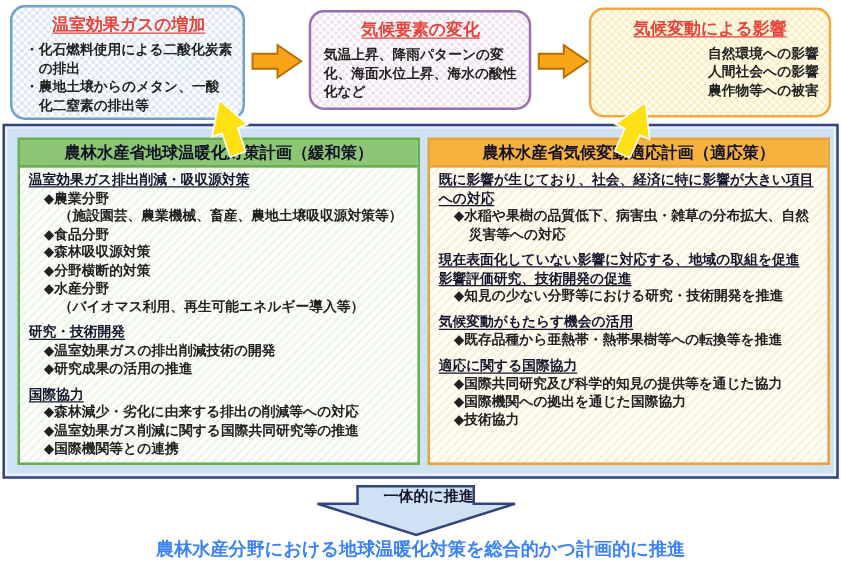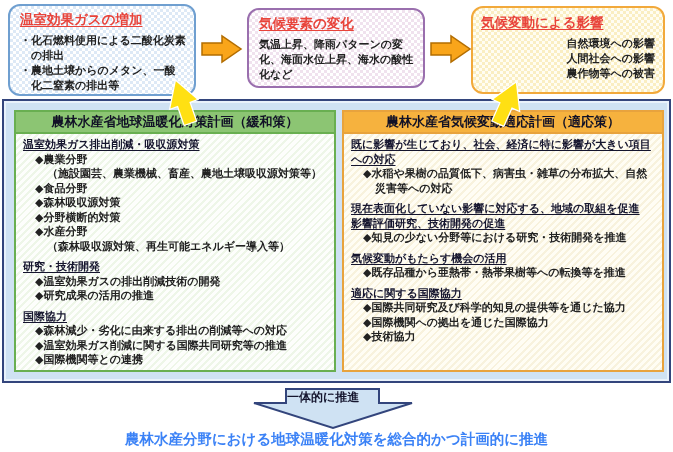--- a/index.html
+++ b/index.html
@@ -25,21 +25,21 @@
     padding:5px 9px 4px 10px;
   }
   .box-impact{
     left:471px;top:6px;width:194px;height:88px;
     border:2px solid #f2a93b;
     background-image:conic-gradient(#faeec2 25%,#fffdf2 25% 50%,#faeec2 50% 75%,#fffdf2 75%);
     background-size:6px 6px;
     padding:6px 8px 4px 8px;
   }
   .tbox-title{
-    text-align:left;font-weight:bold;font-size:13.5px;color:#e8433a;
+    text-align:center;font-weight:bold;font-size:13.5px;color:#e8433a;
     text-decoration:underline;text-underline-offset:2px;margin-bottom:4px;
   }
   .tbox-body{font-size:11px;line-height:15px;font-weight:bold;color:#222;}
   .bullet-line{padding-left:11px;text-indent:-11px;}
   .center-lines{text-align:right;}
   
   .container{
     position:absolute;left:2px;top:99px;width:669px;height:284px;
     border:2px solid #33457c;background:#cfe2f3;box-sizing:border-box;
     box-shadow:inset 0 0 0 2px #e9f2fb;
@@ -59,21 +59,21 @@
   .sec.first{margin-top:0;}
   .sec.tight{margin-top:0;}
   .sec-h{font-weight:bold;text-decoration:underline;text-underline-offset:2px;color:#15152e;}
   .itm{padding-left:24px;text-indent:-12px;font-weight:bold;}
   .sub{padding-left:24px;font-weight:bold;}
   
   .overlay{position:absolute;left:0;top:0;z-index:5;pointer-events:none;}
   
   .arrow-label{
     position:absolute;left:287px;top:390px;width:92px;height:15px;z-index:6;
-    text-align:left;font-size:12px;font-weight:bold;color:#15152e;line-height:15px;
+    text-align:right;font-size:12px;font-weight:bold;color:#15152e;line-height:15px;
   }
   .conclusion{
     position:absolute;left:0;top:430px;width:673px;z-index:6;
     text-align:center;font-size:14.5px;font-weight:bold;color:#3b82f6;
   }
 </style>
 </head>
 <body>
 
 <div class="page">
@@ -106,21 +106,21 @@
       <div class="panel-header">農林水産省地球温暖化対策計画（緩和策）</div>
       <div class="panel-body">
         <div class="sec first">
           <div class="sec-h">温室効果ガス排出削減・吸収源対策</div>
           <div class="itm">◆農業分野</div>
           <div class="sub">（施設園芸、農業機械、畜産、農地土壌吸収源対策等）</div>
           <div class="itm">◆食品分野</div>
           <div class="itm">◆森林吸収源対策</div>
           <div class="itm">◆分野横断的対策</div>
           <div class="itm">◆水産分野</div>
-          <div class="sub">（森林吸収源対策、再生可能エネルギー導入等）</div>
+          <div class="sub">（バイオマス利用、再生可能エネルギー導入等）</div>
         </div>
         <div class="sec">
           <div class="sec-h">研究・技術開発</div>
           <div class="itm">◆温室効果ガスの排出削減技術の開発</div>
           <div class="itm">◆研究成果の活用の推進</div>
         </div>
         <div class="sec">
           <div class="sec-h">国際協力</div>
           <div class="itm">◆森林減少・劣化に由来する排出の削減等への対応</div>
           <div class="itm">◆温室効果ガス削減に関する国際共同研究等の推進</div>

